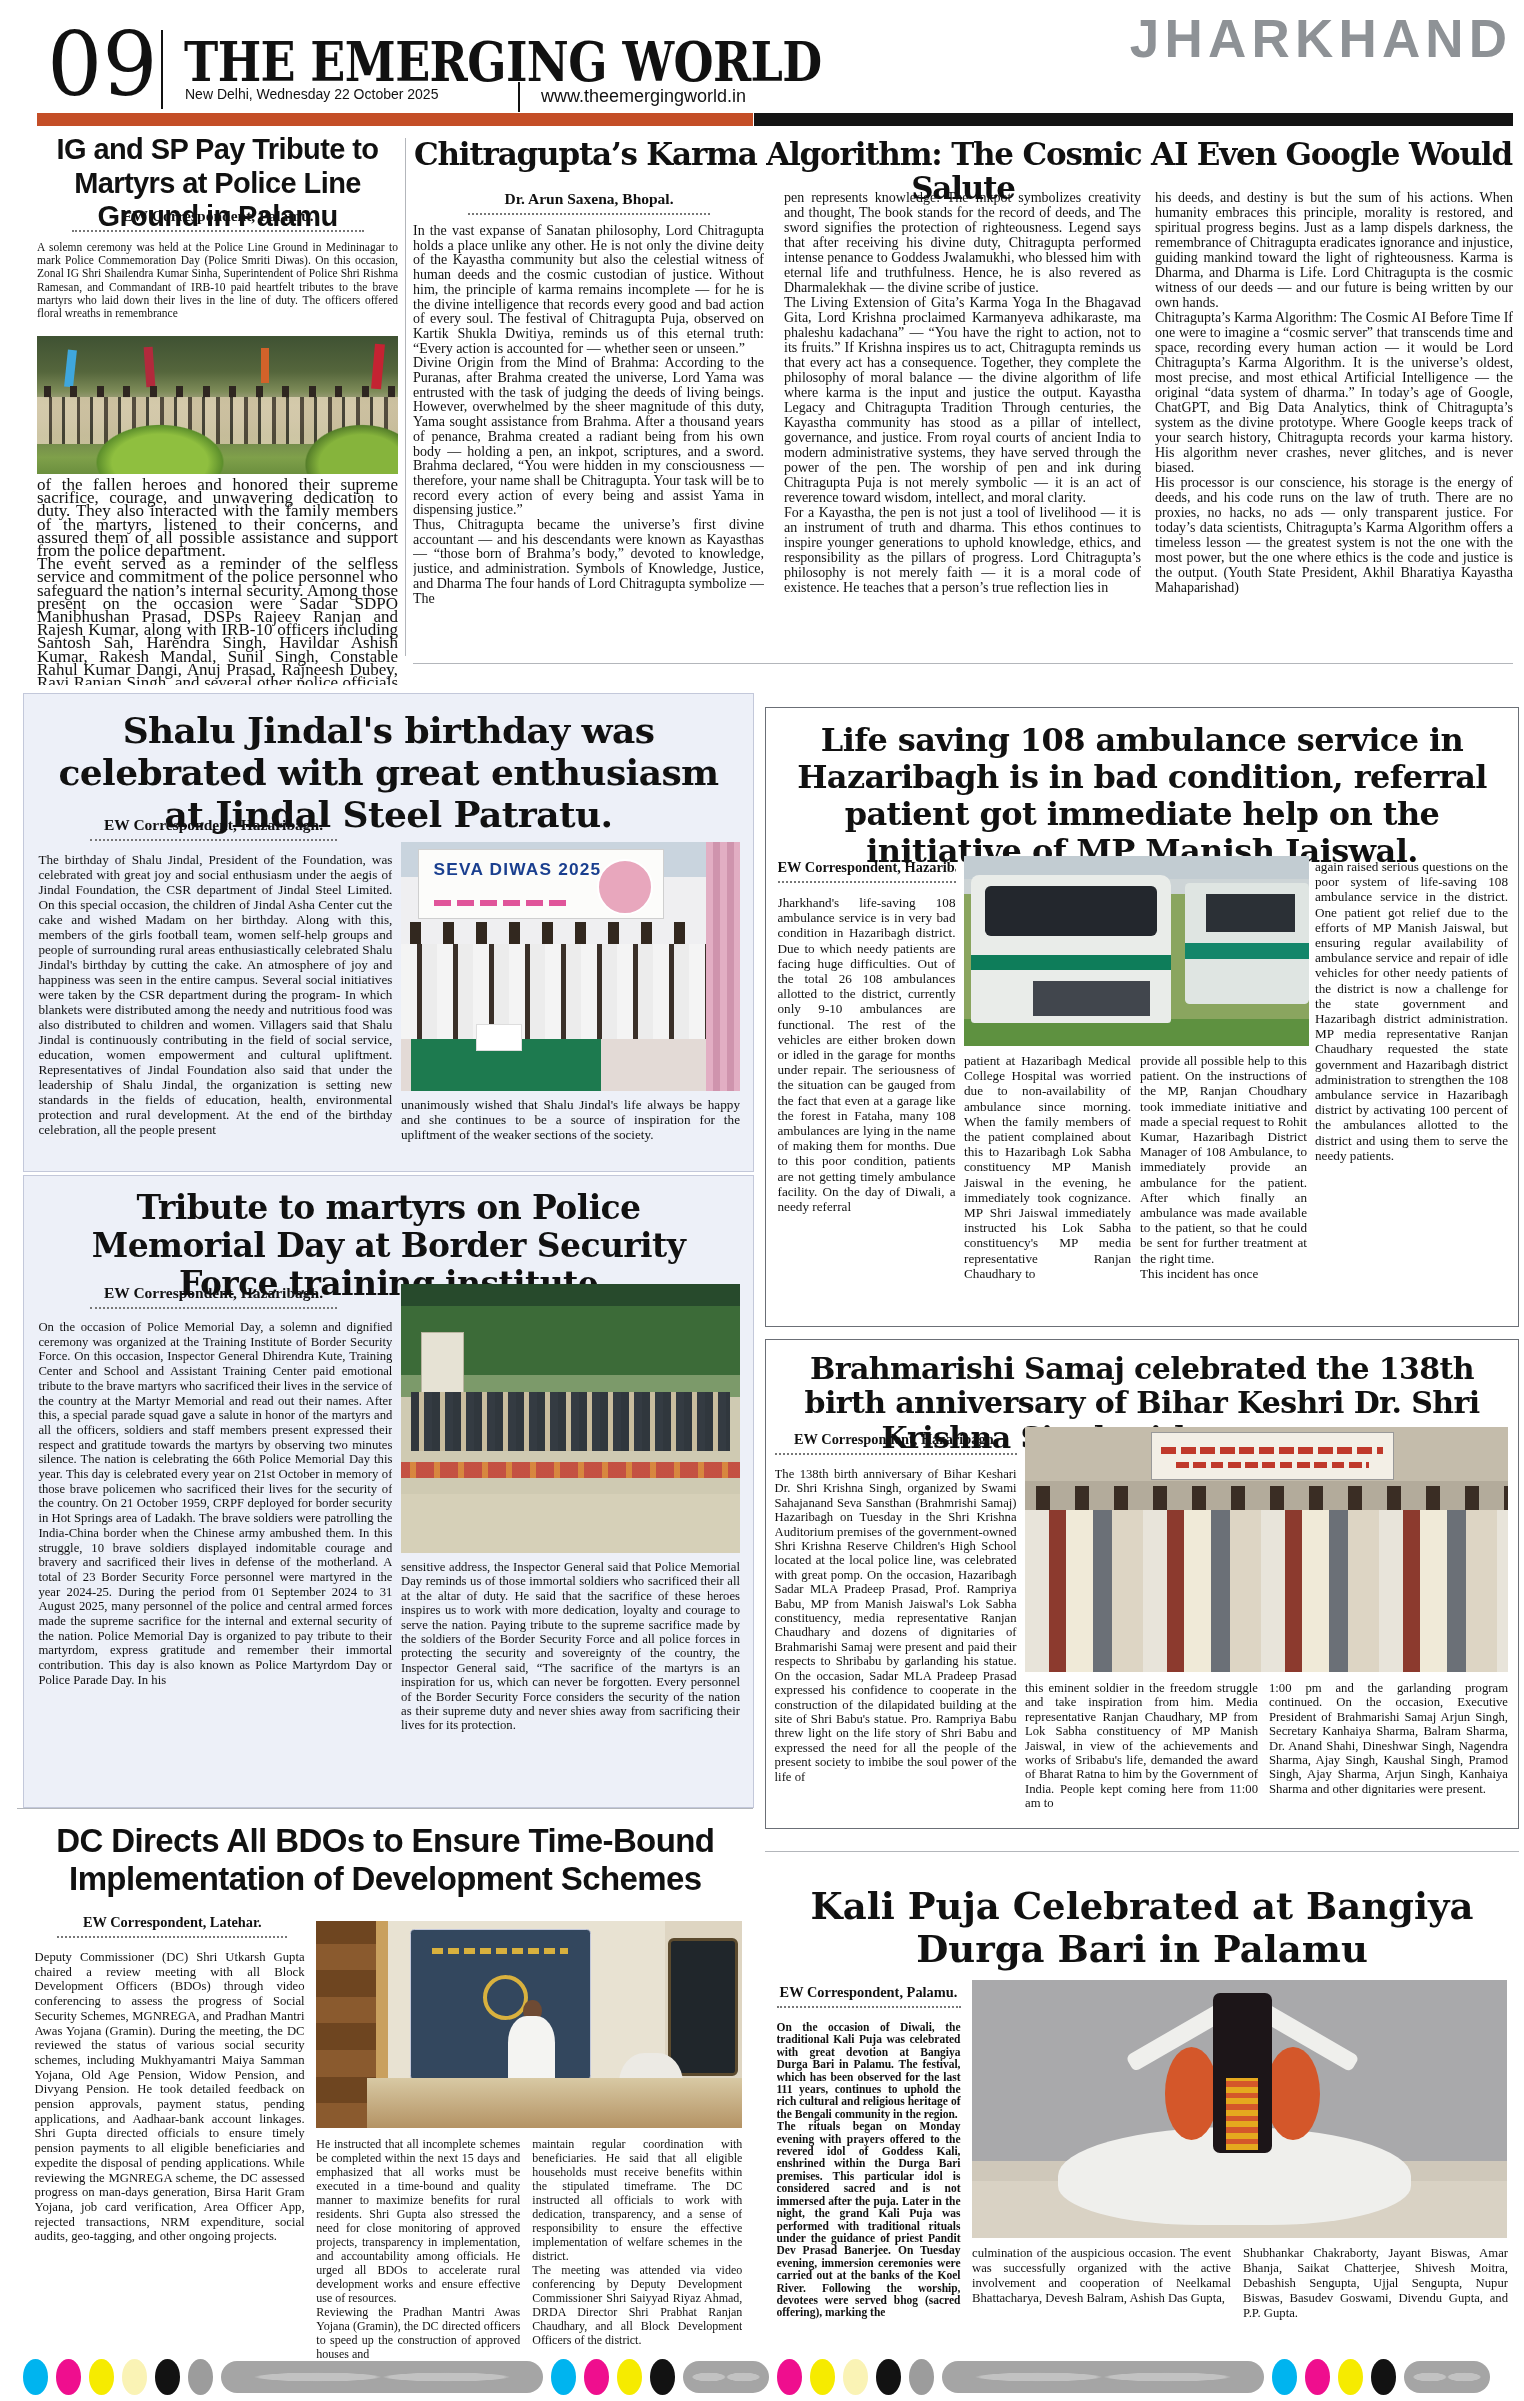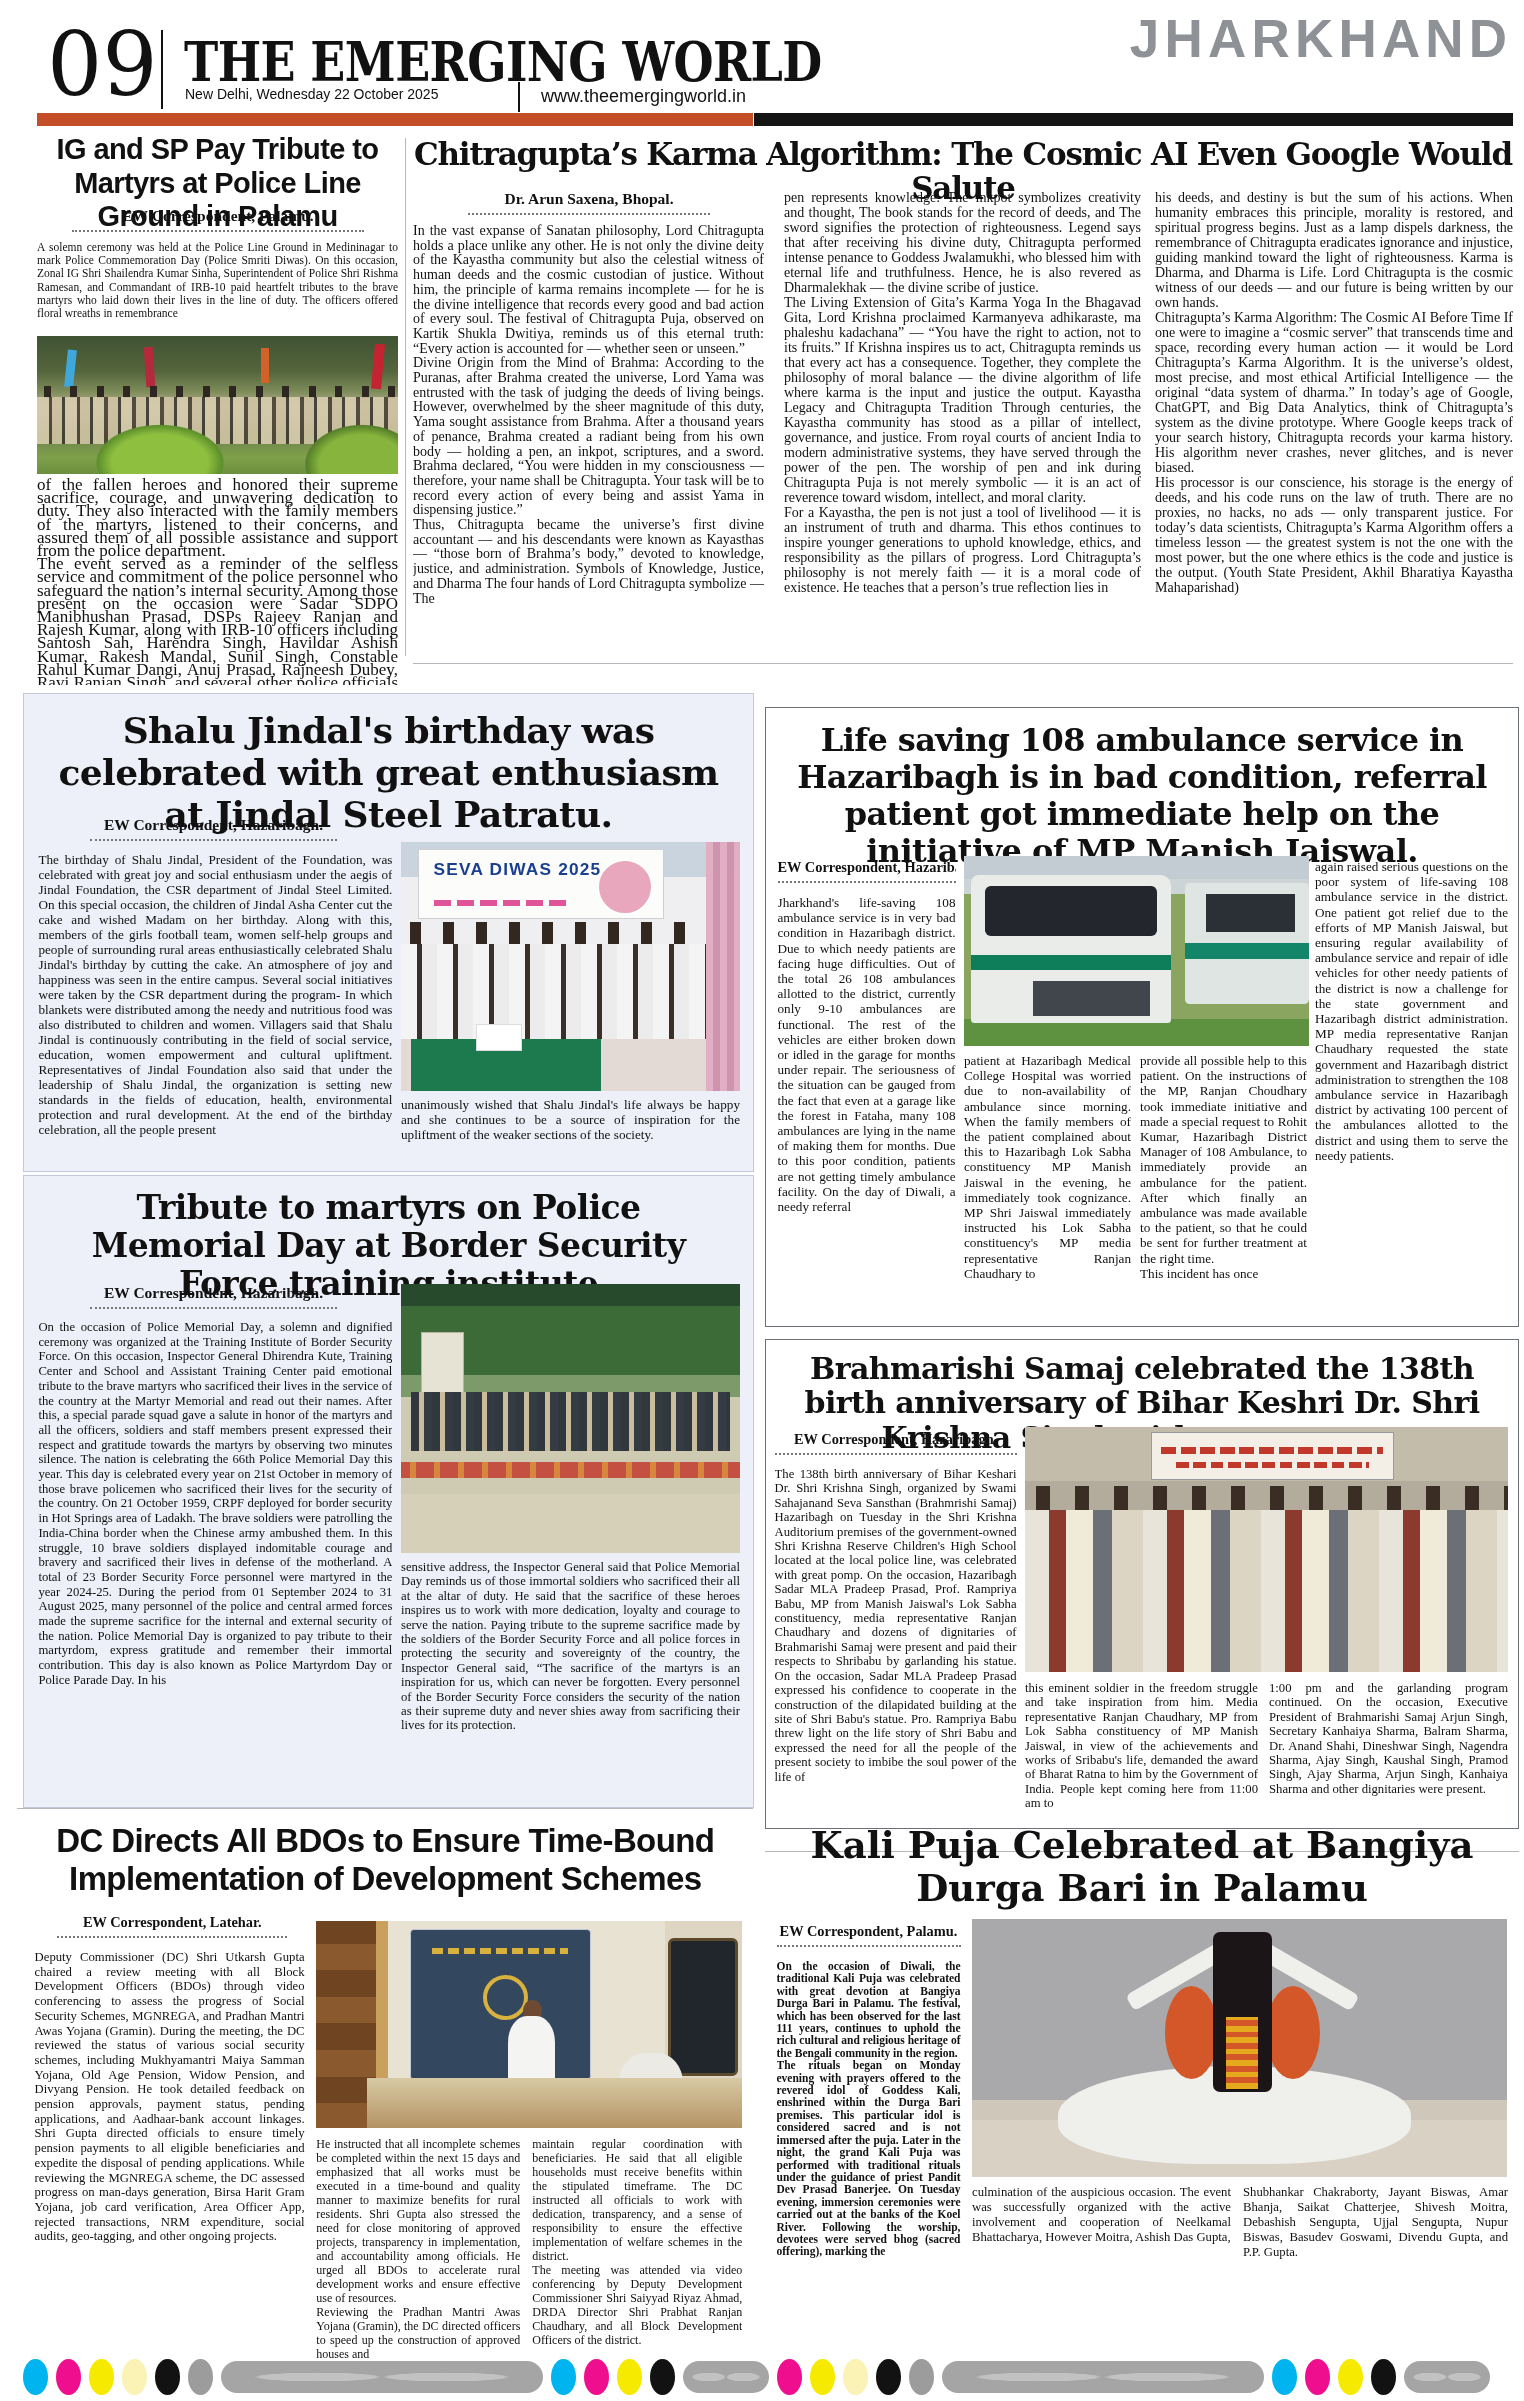--- a/index.html
+++ b/index.html
@@ -234,35 +234,35 @@
     <div class="fig"></div>
     <div class="fig2"></div>
     <div class="desk"></div>
   </div>
   <div class="bodytext" style="left:299px;top:322px;width:204px;height:222px;font-size:12px;line-height:14px;">He instructed that all incomplete schemes be completed within the next 15 days and emphasized that all works must be executed in a time-bound and quality manner to maximize benefits for rural residents. Shri Gupta also stressed the need for close monitoring of approved projects, transparency in implementation, and accountability among officials. He urged all BDOs to accelerate rural development works and ensure effective use of resources.
 Reviewing the Pradhan Mantri Awas Yojana (Gramin), the DC directed officers to speed up the construction of approved houses and</div>
   <div class="bodytext" style="left:515px;top:322px;width:210px;height:222px;font-size:12px;line-height:14px;">maintain regular coordination with beneficiaries. He said that all eligible households must receive benefits within the stipulated timeframe. The DC instructed all officials to work with dedication, transparency, and a sense of responsibility to ensure the effective implementation of welfare schemes in the district.
 The meeting was attended via video conferencing by Deputy Development Commissioner Shri Saiyyad Riyaz Ahmad, DRDA Director Shri Prabhat Ranjan Chaudhary, and all Block Development Officers of the district.</div>
 </section>
 
-<section style="left:765px;top:1817px;width:754px;height:498px;overflow:hidden;">
+<section style="left:765px;top:1878px;width:754px;height:498px;overflow:hidden;">
   <h2 class="hl hl-serif" style="font-size:37px;padding-top:7px;letter-spacing:0;">Kali Puja Celebrated at Bangiya Durga Bari in Palamu</h2>
   <div class="byline" style="left:11.5px;top:106px;width:184px;font-size:14.4px;">EW Correspondent, Palamu.</div>
   <div class="bodytext" style="left:11.5px;top:143px;width:184px;height:348px;font-size:11.5px;line-height:12.4px;font-weight:bold;">On the occasion of Diwali, the traditional Kali Puja was celebrated with great devotion at Bangiya Durga Bari in Palamu. The festival, which has been observed for the last 111 years, continues to uphold the rich cultural and religious heritage of the Bengali community in the region.
 The rituals began on Monday evening with prayers offered to the revered idol of Goddess Kali, enshrined within the Durga Bari premises. This particular idol is considered sacred and is not immersed after the puja. Later in the night, the grand Kali Puja was performed with traditional rituals under the guidance of priest Pandit Dev Prasad Banerjee. On Tuesday evening, immersion ceremonies were carried out at the banks of the Koel River. Following the worship, devotees were served bhog (sacred offering), marking the</div>
   <div class="photo ph-kali" style="left:207px;top:102px;width:535px;height:258px;">
     <div class="armL"></div>
     <div class="armR"></div>
     <div class="shiva"></div>
     <div class="hairL"></div>
     <div class="hairR"></div>
     <div class="kali"></div>
     <div class="garland"></div>
   </div>
-  <div class="bodytext" style="left:207px;top:368px;width:259px;height:124px;font-size:12.7px;line-height:15px;">culmination of the auspicious occasion. The event was successfully organized with the active involvement and cooperation of Neelkamal Bhattacharya, However Moitra, Ashish Das Gupta,</div>
+  <div class="bodytext" style="left:207px;top:368px;width:259px;height:124px;font-size:12.7px;line-height:15px;">culmination of the auspicious occasion. The event was successfully organized with the active involvement and cooperation of Neelkamal Bhattacharya, Devesh Balram, Ashish Das Gupta,</div>
   <div class="bodytext" style="left:478px;top:368px;width:265px;height:124px;font-size:12.7px;line-height:15px;">Shubhankar Chakraborty, Jayant Biswas, Amar Bhanja, Saikat Chatterjee, Shivesh Moitra, Debashish Sengupta, Ujjal Sengupta, Nupur Biswas, Basudev Goswami, Divendu Gupta, and P.P. Gupta.</div>
 </section>
 
 <footer class="regstrip">
   <span class="dot d-c"></span>
   <span class="dot d-m"></span>
   <span class="dot d-y"></span>
   <span class="dot d-p"></span>
   <span class="dot d-k"></span>
   <span class="dot d-g"></span>

